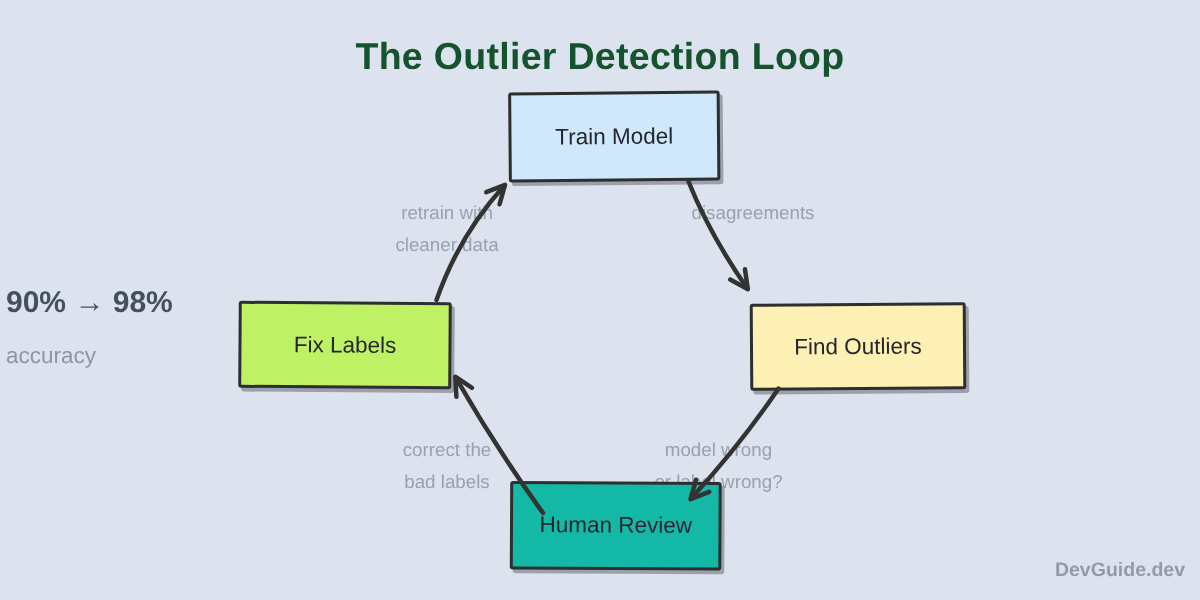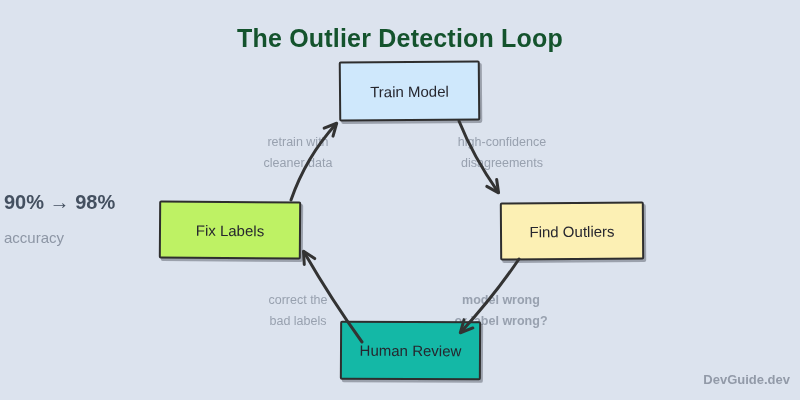--- a/index.html
+++ b/index.html
@@ -63,21 +63,21 @@
     width: 130px;
     text-align: center;
     font-size: 12.5px;
     line-height: 20.5px;
     color: #98a1af;
   }
   .edge-label span { display: block; }
   .label-retrain { left: 233px; top: 132px; }
   .label-highconf { left: 437px; top: 132px; }
   .label-correct { left: 233px; top: 290px; }
-  .label-modelwrong { left: 436px; top: 290px; font-weight: bold; }
+  .label-modelwrong { left: 414px; top: 290px; }
 
   .center-stat {
     position: absolute;
     z-index: 1;
     left: 4px;
     width: 100%;
     text-align: left;
   }
   .stat-line {
     top: 191px;
@@ -130,21 +130,20 @@
 
   <div class="node node-human" style="background-color: #14b8a6;">
     <span>Human Review</span>
   </div>
 
   <div class="node node-fix" style="background-color: #bef264;">
     <span>Fix Labels</span>
   </div>
 
   <div class="edge-label label-highconf">
-    <span>high-confidence</span>
     <span>disagreements</span>
   </div>
 
   <div class="edge-label label-modelwrong">
     <span>model wrong</span>
     <span>or label wrong?</span>
   </div>
 
   <div class="edge-label label-correct">
     <span>correct the</span>

